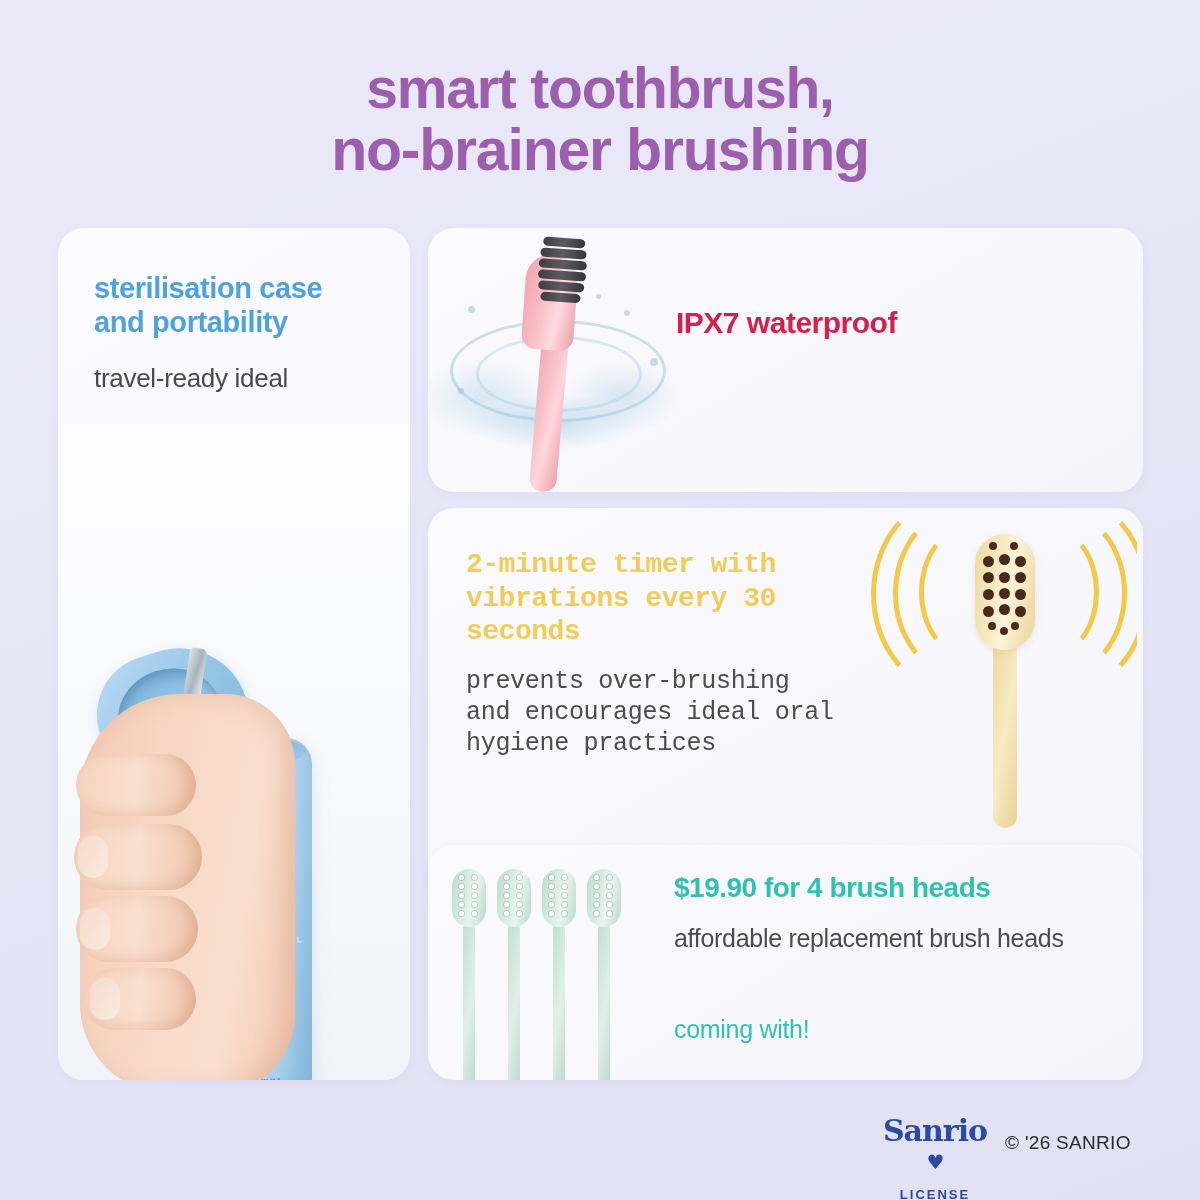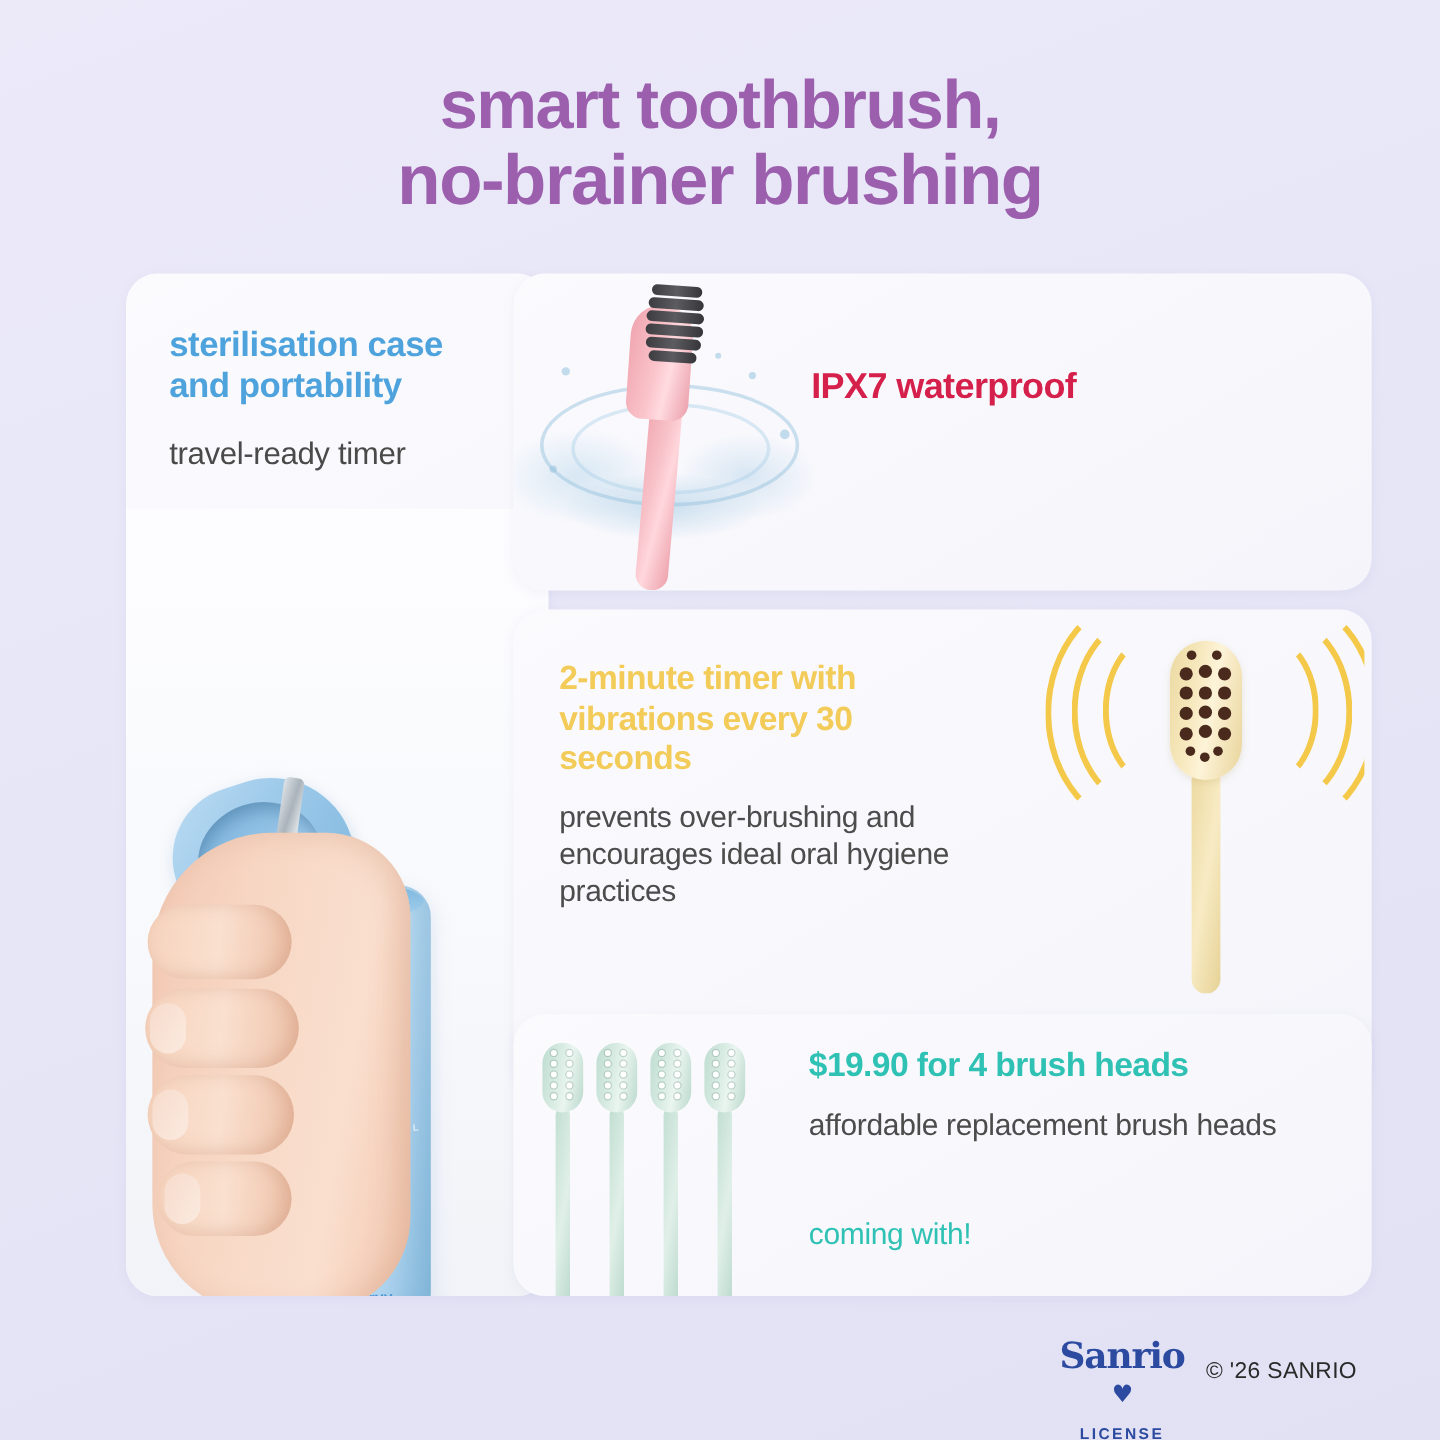--- a/index.html
+++ b/index.html
@@ -20,23 +20,23 @@
   }
   .headline .l2{display:block;font-size:59px;}
 
   
   .card{
     position:absolute;border-radius:26px;
     background:linear-gradient(150deg,#fbfbfe 0%,#f7f7fc 60%,#f4f4fa 100%);
     box-shadow:0 2px 10px rgba(120,120,175,.07);
     overflow:hidden;
   }
-  #card-left{left:58px;top:228px;width:352px;height:852px;margin-left:47px;}
+  #card-left{left:58px;top:228px;width:352px;height:852px;}
   #card-ipx{left:428px;top:228px;width:715px;height:264px;}
-  #card-timer{left:428px;top:508px;width:715px;height:404px;}
+  #card-timer{left:428px;top:508px;width:715px;height:404px;font-family:Liberation Mono, monospace;}
   #card-heads{left:428px;top:845px;width:715px;height:235px;}
 
   
   .lc-title{
     position:absolute;left:36px;top:44px;width:300px;
     color:#4ea3dd;font-weight:bold;font-size:29px;line-height:1.16;
     letter-spacing:-.4px;
   }
   .lc-sub{
     position:absolute;left:36px;top:135px;width:310px;
@@ -168,21 +168,21 @@
   <div class="headline">
     <span>smart toothbrush,</span>
     <span class="l2">no-brainer brushing</span>
   </div>
 
   <div class="card" id="card-left">
     <div class="lc-title">
       <span>sterilisation case</span><br>
       <span>and portability</span>
     </div>
-    <div class="lc-sub">travel-ready timer</div>
+    <div class="lc-sub">travel-ready ideal</div>
 
     <div class="photo">
       <div class="hand">
 
         <div class="case">
           <div class="case-brand">CINNAMOROLL</div>
 
           <svg class="cinna" viewBox="0 0 92 62">
             <ellipse cx="22" cy="22" rx="20" ry="9" fill="#ffffff" stroke="#4a4a4a" stroke-width="1.6" transform="rotate(-18 22 22)"></ellipse>
             <ellipse cx="68" cy="20" rx="19" ry="8.5" fill="#ffffff" stroke="#4a4a4a" stroke-width="1.6" transform="rotate(16 68 20)"></ellipse>

